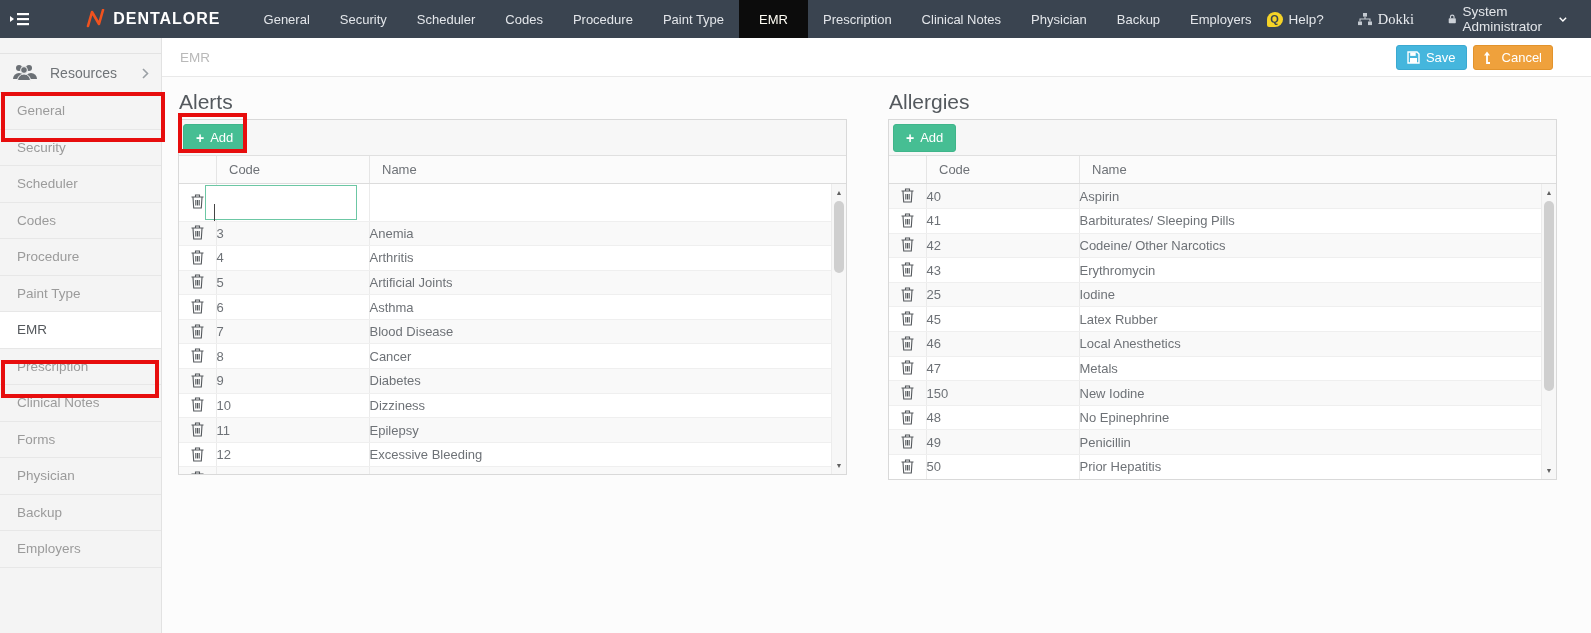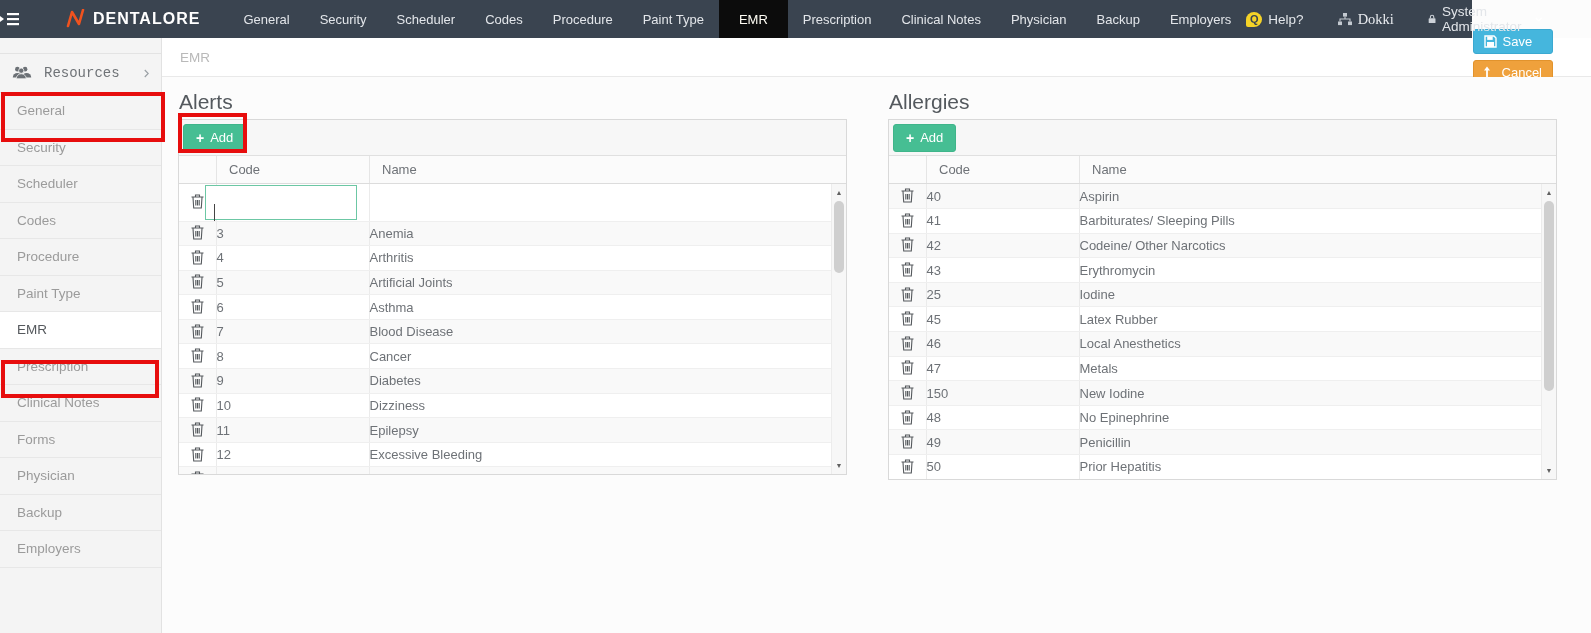--- a/index.html
+++ b/index.html
@@ -1,20 +1,20 @@
 <!DOCTYPE html>
 <html><head>
 <meta charset="utf-8">
 <style>
   * { box-sizing: border-box; margin: 0; padding: 0; }
   html, body { width: 1591px; height: 633px; overflow: hidden;
     font-family: "Liberation Sans", sans-serif; background: #fcfcfc; }
 
   
-  .topbar { position: absolute; left: 0; top: 0; width: 1472px; height: 38px;
+  .topbar { position: absolute; left: 0; top: 0; width: 1591px; height: 38px;
     background: #3a4450; display: flex; align-items: stretch; color: #e3e6ea; z-index: 5; }
   .tb-toggle { width: 46px; display: flex; align-items: center; justify-content: center;
     background: none; border: none; cursor: pointer; color: #fff; }
   .brand { display: flex; align-items: center; gap: 7px; margin-left: 46px; margin-right: 28px; }
   .brand-text { color: #ffffff; font-weight: bold; font-size: 16px; letter-spacing: 1px; }
   .tb-nav { display: flex; align-items: stretch; }
   .tb-nav .nav-item { display: flex; align-items: center; padding: 0 15px; font-size: 13px;
     color: #e3e6ea; cursor: pointer; white-space: nowrap; }
   .tb-nav .nav-item.active { background: #0c0c0c; color: #fffdf4; padding: 0 20px; }
   .tb-right { margin-left: auto; display: flex; align-items: center; gap: 34px; padding-right: 24px; }
@@ -22,34 +22,34 @@
   .help-q { width: 16px; height: 15px; background: #f5d327; border-radius: 50% 50% 50% 2px;
     color: #3a4450; font-size: 11px; font-weight: bold; display: flex; align-items: center;
     justify-content: center; }
   .dokki-text { font-family: "Liberation Serif", serif; font-size: 14.5px; color: #e8ebef; }
 
   
   .sidebar { position: absolute; left: 0; top: 38px; width: 162px; bottom: 0;
     background: #f4f4f4; border-right: 1px solid #e2e2e2; }
   .side-group { height: 40px; display: flex; align-items: center; gap: 12px; padding: 0 12px;
     border-top: 1px solid #e3e3e3; border-bottom: 1px solid #e3e3e3; cursor: pointer;
-    color: #6f7377; font-size: 14px; font-family: Liberation Mono, monospace; }
+    color: #6f7377; font-size: 14px; }
   .side-group:first-child { margin-top: 15px; }
   .side-group + .side-group { margin-top: 4px; }
   .side-group .grow { flex: 1; }
   .side-items .side-item { height: 36.5px; display: flex; align-items: center; padding: 0 17px;
     font-size: 13.5px; color: #9b9b9b; border-bottom: 1px solid #e7e7e7; cursor: pointer; }
   .side-items .side-item.active { background: #ffffff; color: #55595d; }
 
   
   .crumb-bar { position: absolute; left: 162px; top: 38px; right: 0; height: 39px;
     background: #ffffff; border-bottom: 1px solid #e9e9e9; display: flex; align-items: center;
     padding: 0 38px 0 18px; }
   .crumb { color: #b9b9b9; font-size: 13.5px; }
-  .crumb-actions { margin-left: auto; display: flex; gap: 6px; flex-direction: column; }
+  .crumb-actions { margin-left: auto; display: flex; gap: 6px; }
   .btn { display: flex; align-items: center; gap: 6px; height: 25px; padding: 0 10px;
     border-radius: 3px; font-size: 13px; color: #fff; cursor: pointer; border: 1px solid transparent; }
   .btn-save { background: #45b6dd; border-color: #3ba9d1; }
   .btn-cancel { background: #efa13c; border-color: #e2932c; }
 
   
   .content { position: absolute; left: 162px; top: 77px; right: 0; bottom: 0; background: #fcfcfc; }
   .panel-sec { position: absolute; top: 13px; width: 669px; }
   .panel-sec.alerts { left: 16px; }
   .panel-sec.allergies { left: 726px; }

